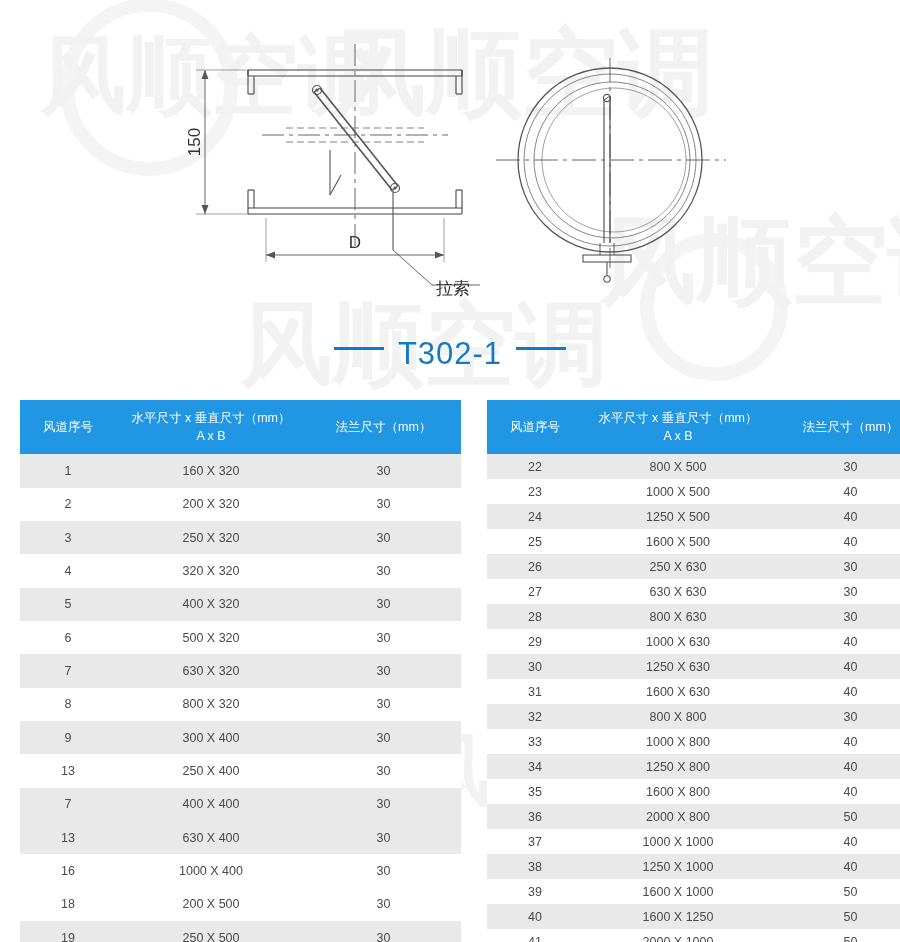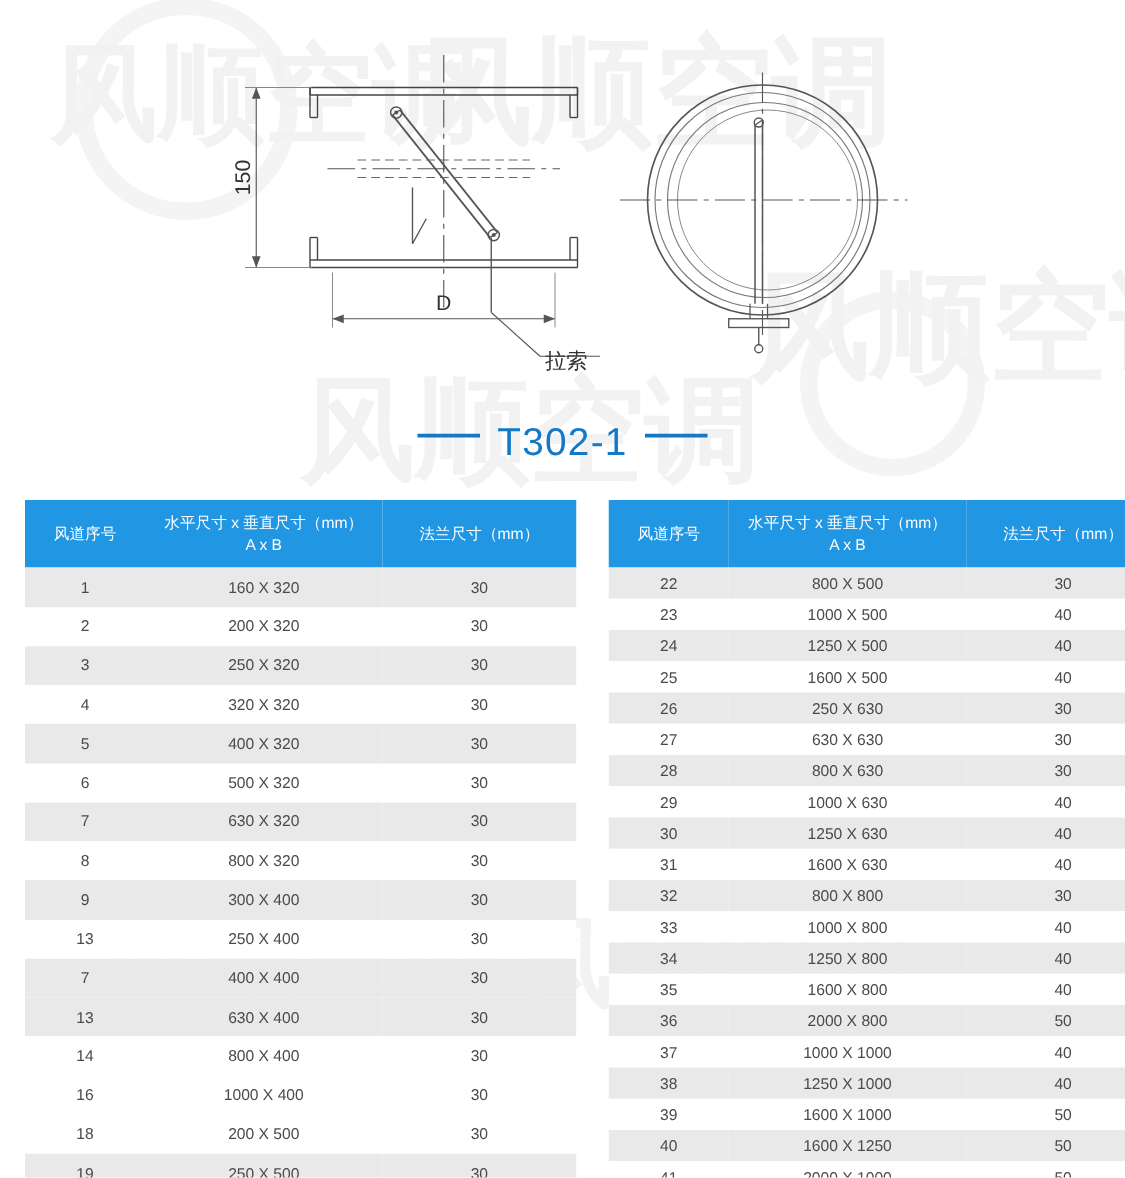--- a/index.html
+++ b/index.html
@@ -297,25 +297,20 @@
           <td>7</td>
           <td>400 X 400</td>
           <td>30</td>
         </tr>
         <tr class="odd">
           <td>13</td>
           <td>630 X 400</td>
           <td>30</td>
         </tr>
         <tr class="even">
-          <td>14</td>
-          <td>800 X 400</td>
-          <td>30</td>
-        </tr>
-        <tr class="even">
           <td>16</td>
           <td>1000 X 400</td>
           <td>30</td>
         </tr>
         <tr class="even">
           <td>18</td>
           <td>200 X 500</td>
           <td>30</td>
         </tr>
         <tr class="odd">

